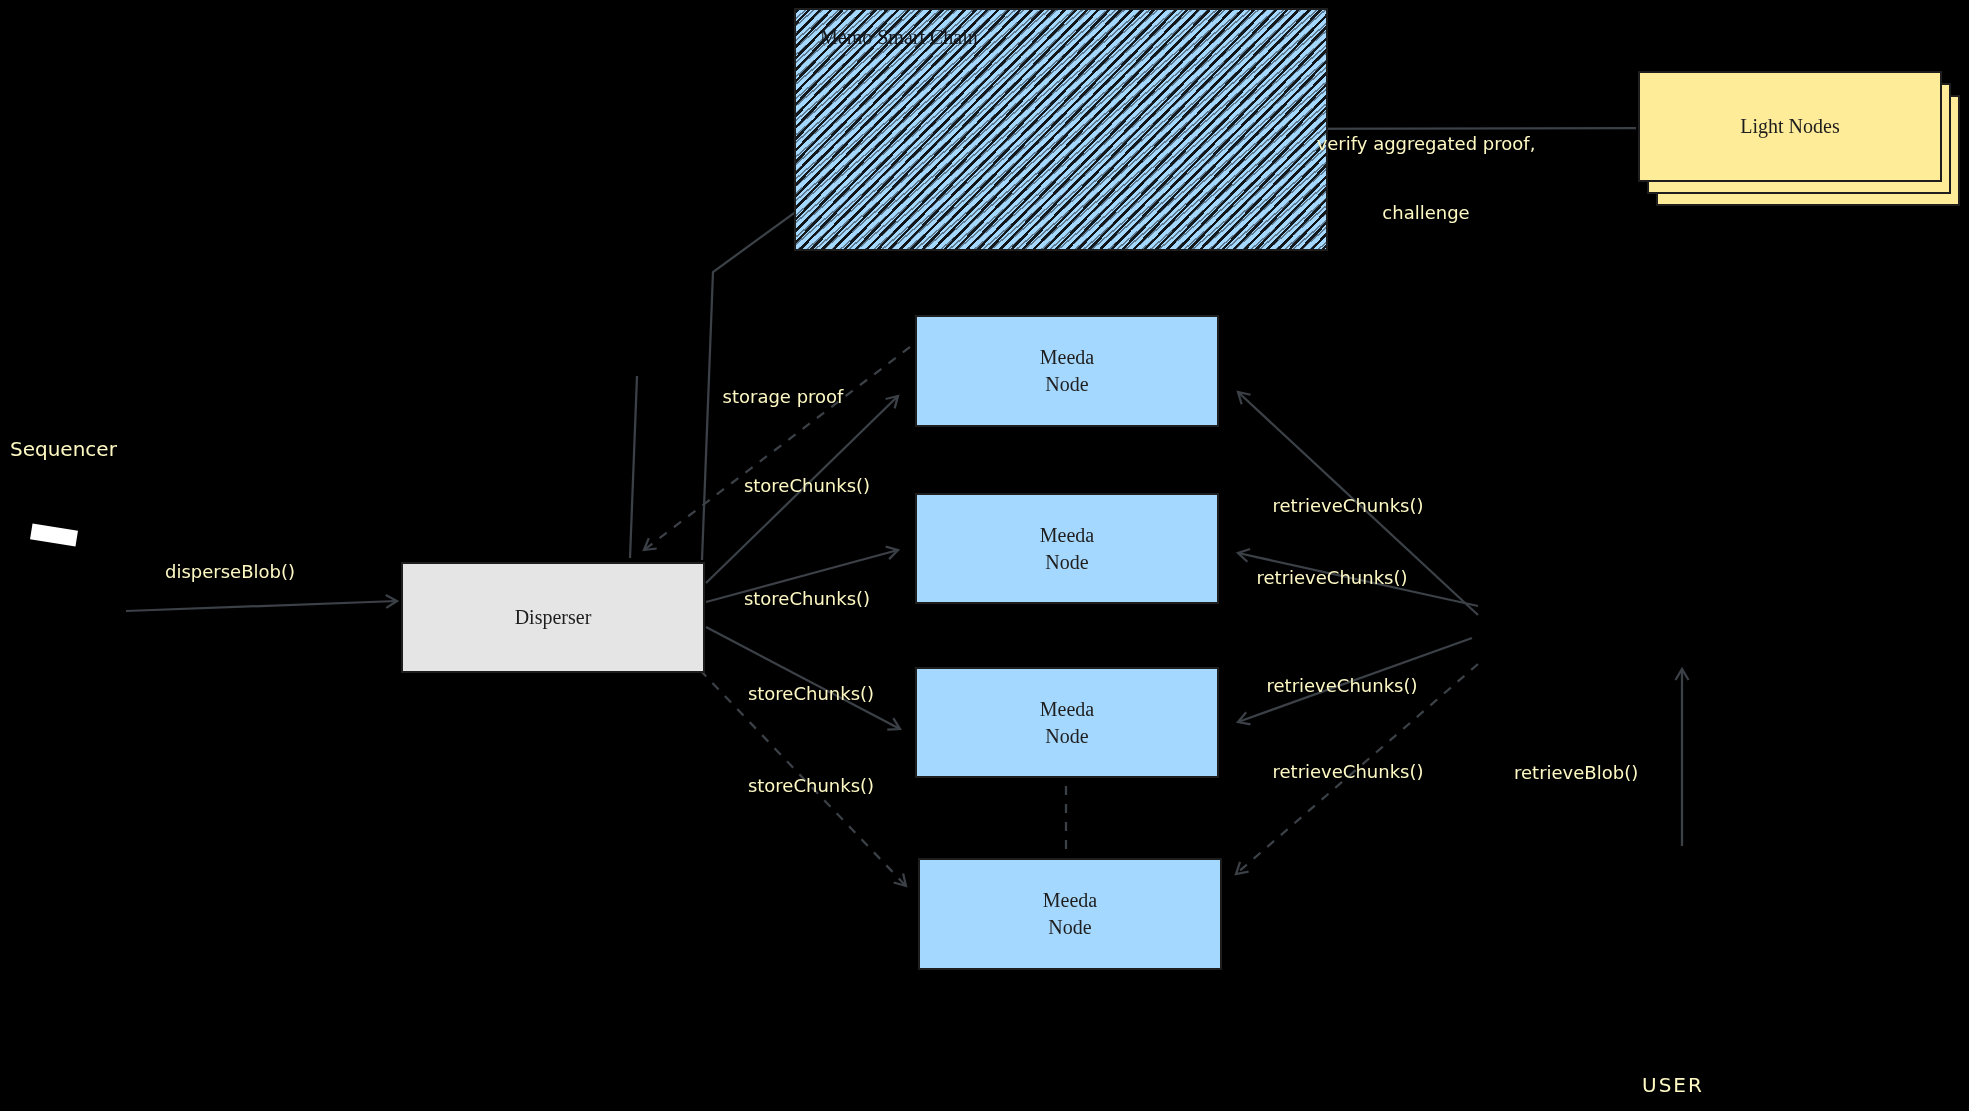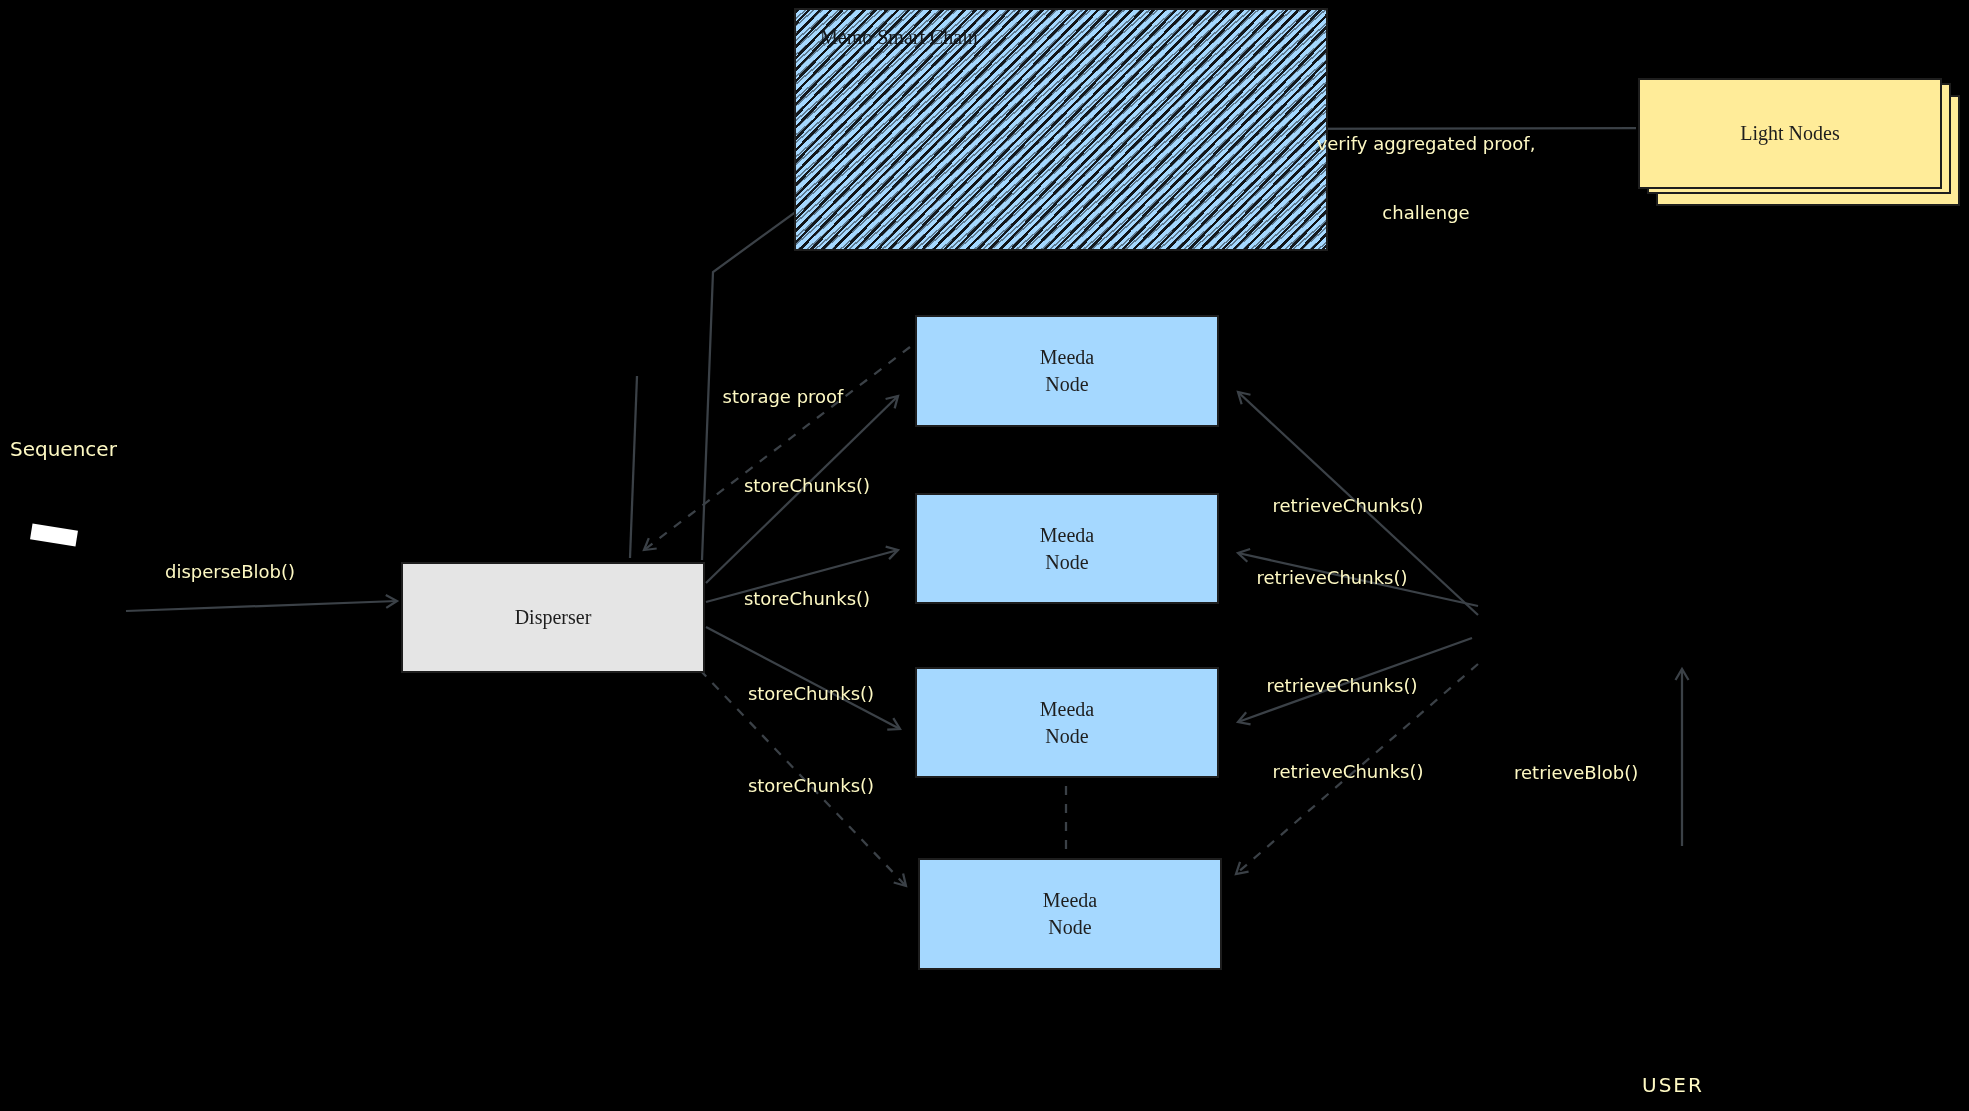--- a/index.html
+++ b/index.html
@@ -70,21 +70,21 @@
     <path class="edge" d="M 1682 846 L 1682 669" marker-end="url(#ah)"></path>
     <path class="edge" d="M 1636 128 L 1236 129" marker-end="url(#ah)"></path>
   </svg>
 
   <div class="box hatch" style="left:794px;top:8px;width:534px;height:243px;">
     <div id="chain-title">Memo Smart Chain</div>
   </div>
 
   <div class="stackcard" style="left:1656px;top:95px;"></div>
   <div class="stackcard" style="left:1647px;top:83px;"></div>
-  <div class="box yellow" style="left:1638px;top:71px;width:304px;height:111px;margin-top:7px;">
+  <div class="box yellow" style="left:1638px;top:71px;width:304px;height:111px;">
     <span>Light Nodes</span>
   </div>
 
   <div id="seq-icon"></div>
 
   <div class="box pink" style="left:401px;top:562px;width:304px;height:111px;">
     <span>Disperser</span>
   </div>
 
   <div class="box blue" style="left:915px;top:315px;width:304px;height:112px;">

